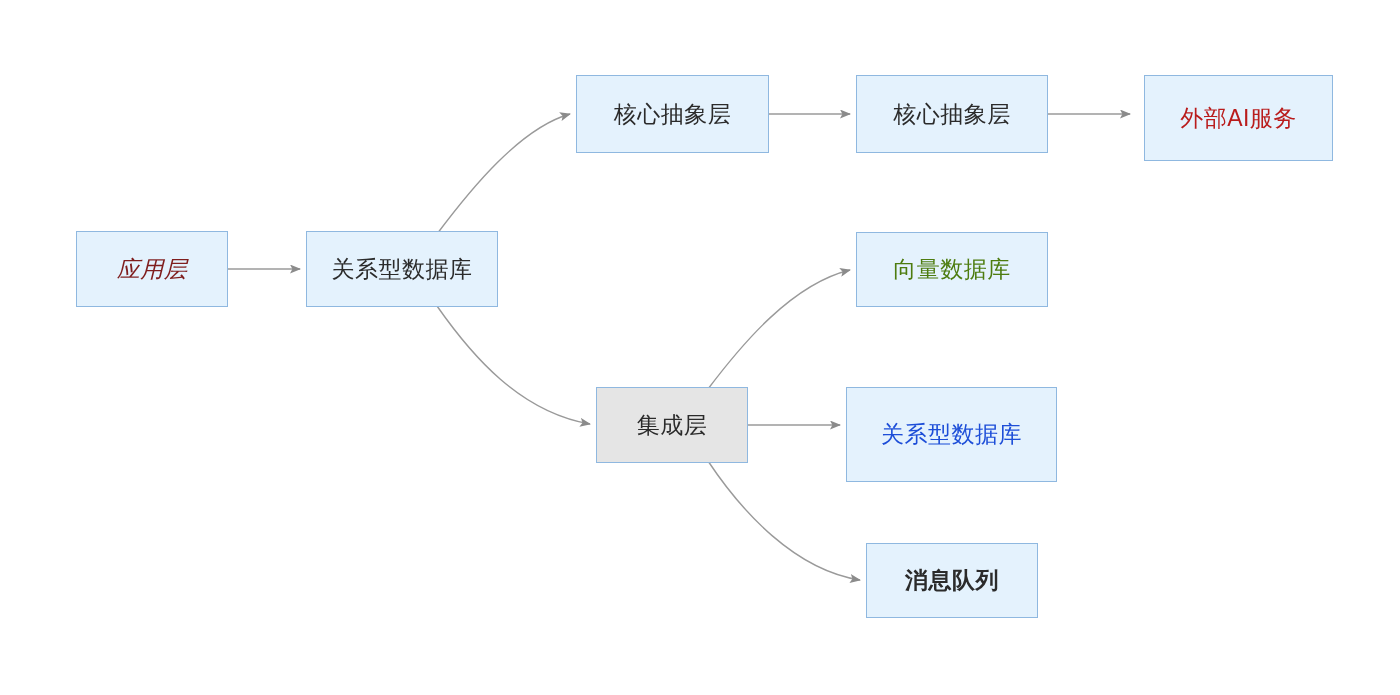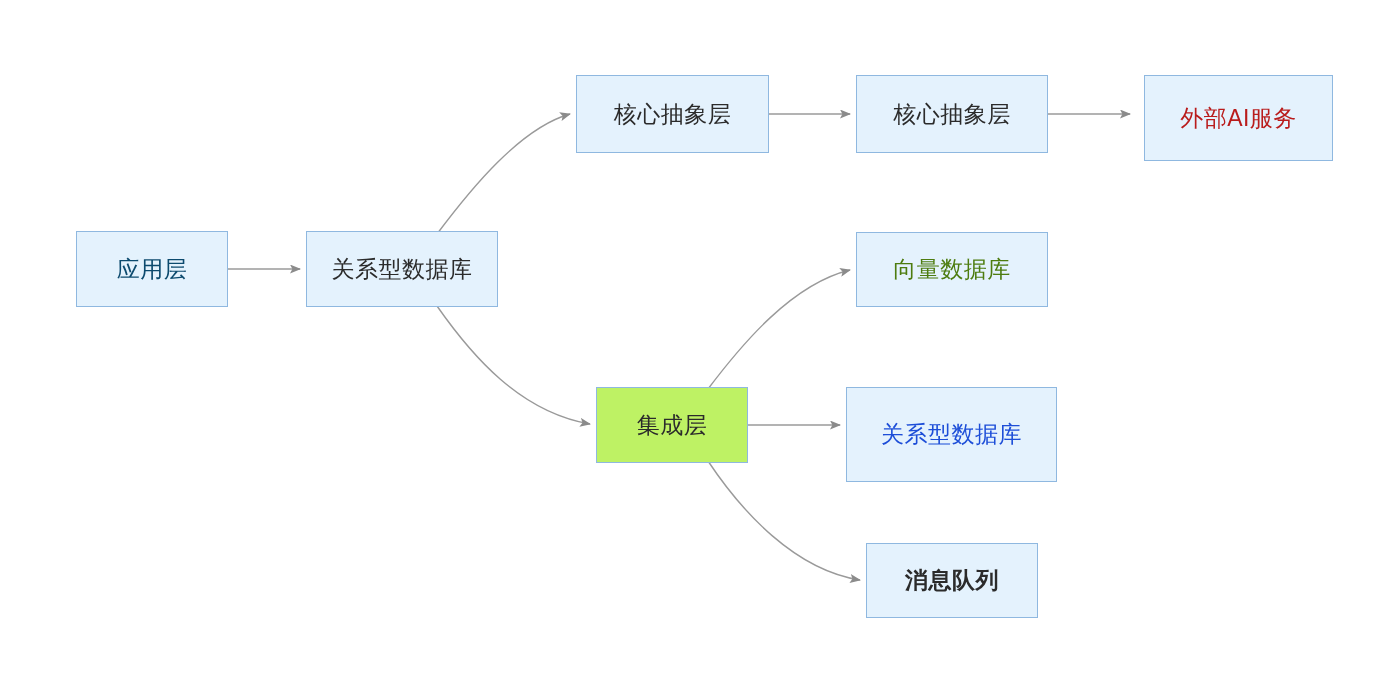--- a/index.html
+++ b/index.html
@@ -61,21 +61,21 @@
         <path d="M 437,234 C 470,190 520,128 570,114" fill="none" stroke="#9a9a9a" stroke-width="1.4" marker-end="url(#arrowhead)"></path>
         <path d="M 437,306 C 472,356 520,412 590,424" fill="none" stroke="#9a9a9a" stroke-width="1.4" marker-end="url(#arrowhead)"></path>
         <path d="M 769,114 L 850,114" fill="none" stroke="#9a9a9a" stroke-width="1.4" marker-end="url(#arrowhead)"></path>
         <path d="M 1048,114 L 1130,114" fill="none" stroke="#9a9a9a" stroke-width="1.4" marker-end="url(#arrowhead)"></path>
         <path d="M 708,389 C 742,344 792,284 850,270" fill="none" stroke="#9a9a9a" stroke-width="1.4" marker-end="url(#arrowhead)"></path>
         <path d="M 748,425 L 840,425" fill="none" stroke="#9a9a9a" stroke-width="1.4" marker-end="url(#arrowhead)"></path>
         <path d="M 708,461 C 742,512 795,570 860,580" fill="none" stroke="#9a9a9a" stroke-width="1.4" marker-end="url(#arrowhead)"></path>
       </g>
   </svg>
 
-  <div class="node" style="left: 76px; top: 231px; width: 152px; height: 76px; background: rgb(228, 242, 253); border-color: rgb(143, 184, 224); color: #0c4a6e;">
+  <div class="node" style="left: 76px; top: 231px; width: 152px; height: 76px; background: rgb(228, 242, 253); border-color: rgb(143, 184, 224); color: #7f1d1d; font-style: italic;">
     <span class="node-label">应用层</span>
   </div>
 
   <div class="node" style="left: 306px; top: 231px; width: 192px; height: 76px; background: rgb(228, 242, 253); border-color: rgb(143, 184, 224); color: rgb(43, 43, 43);">
     <span class="node-label">关系型数据库</span>
   </div>
 
   <div class="node" style="left: 576px; top: 75px; width: 193px; height: 78px; background: rgb(228, 242, 253); border-color: rgb(143, 184, 224); color: rgb(43, 43, 43);">
     <span class="node-label">核心抽象层</span>
   </div>
@@ -85,21 +85,21 @@
   </div>
 
   <div class="node" style="left: 1136px; top: 75px; width: 189px; height: 86px; background: rgb(228, 242, 253); border-color: rgb(143, 184, 224); color: #b91c1c; margin-left: 8px;">
     <span class="node-label">外部AI服务</span>
   </div>
 
   <div class="node" style="left: 856px; top: 232px; width: 192px; height: 75px; background: rgb(228, 242, 253); border-color: rgb(143, 184, 224); color: #4d7c0f;">
     <span class="node-label">向量数据库</span>
   </div>
 
-  <div class="node" style="left: 596px; top: 387px; width: 152px; height: 76px; background: #bef264; border-color: rgb(143, 184, 224); color: rgb(43, 43, 43);">
+  <div class="node" style="left: 596px; top: 387px; width: 152px; height: 76px; background: #e5e5e5; border-color: rgb(143, 184, 224); color: rgb(43, 43, 43);">
     <span class="node-label">集成层</span>
   </div>
 
   <div class="node" style="left: 846px; top: 387px; width: 211px; height: 95px; background: rgb(228, 242, 253); border-color: rgb(143, 184, 224); color: #1d4ed8;">
     <span class="node-label">关系型数据库</span>
   </div>
 
   <div class="node" style="left: 866px; top: 543px; width: 172px; height: 75px; background: rgb(228, 242, 253); border-color: rgb(143, 184, 224); color: rgb(43, 43, 43); font-weight: bold;">
     <span class="node-label">消息队列</span>
   </div>

